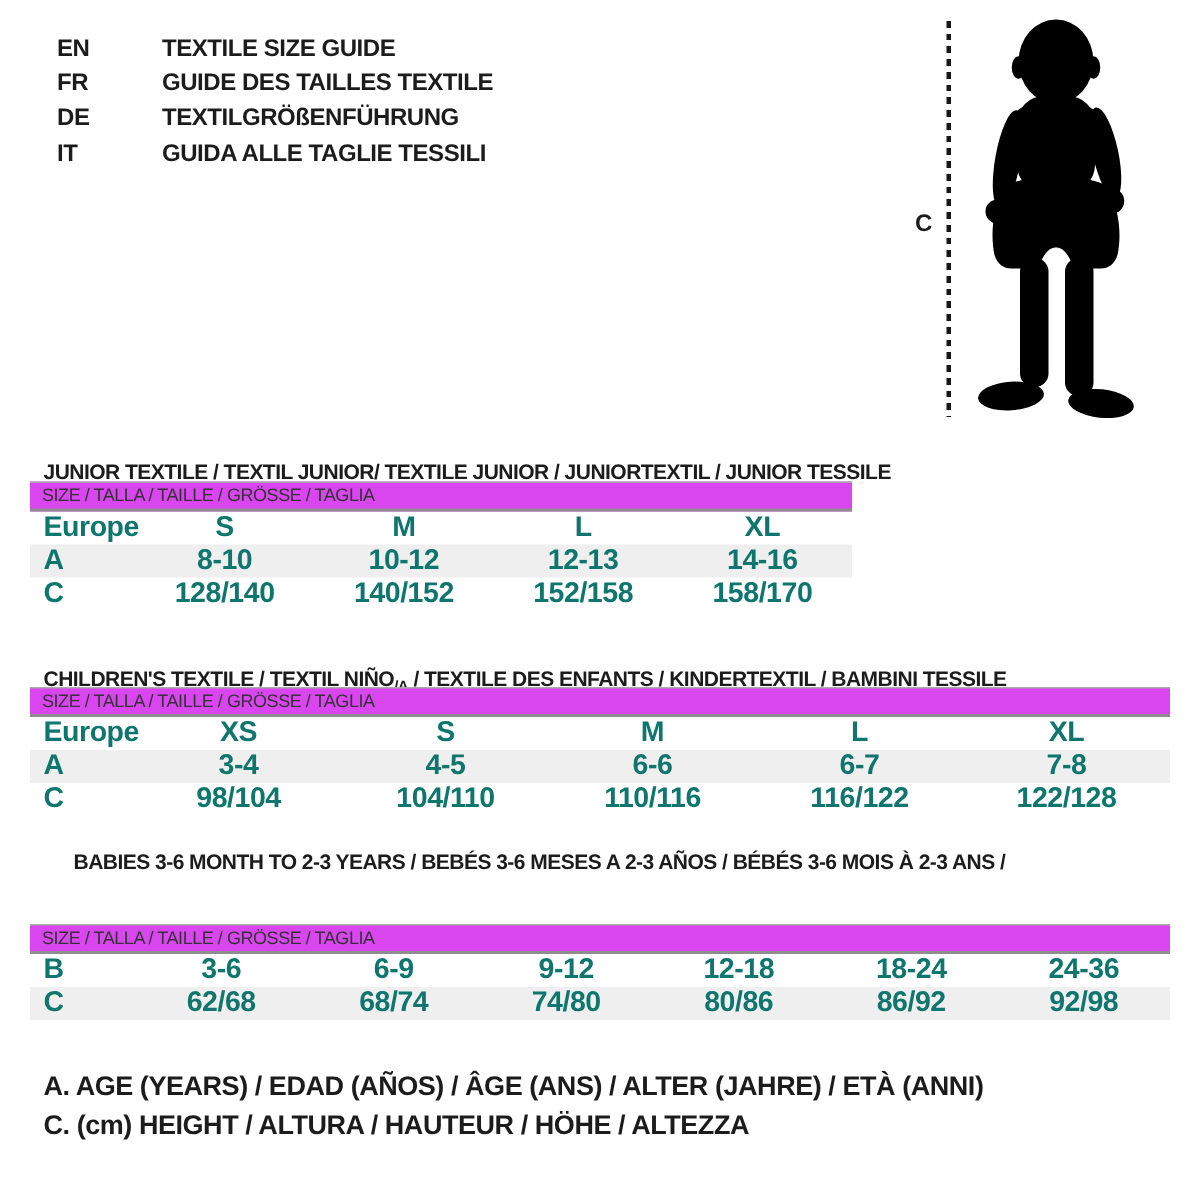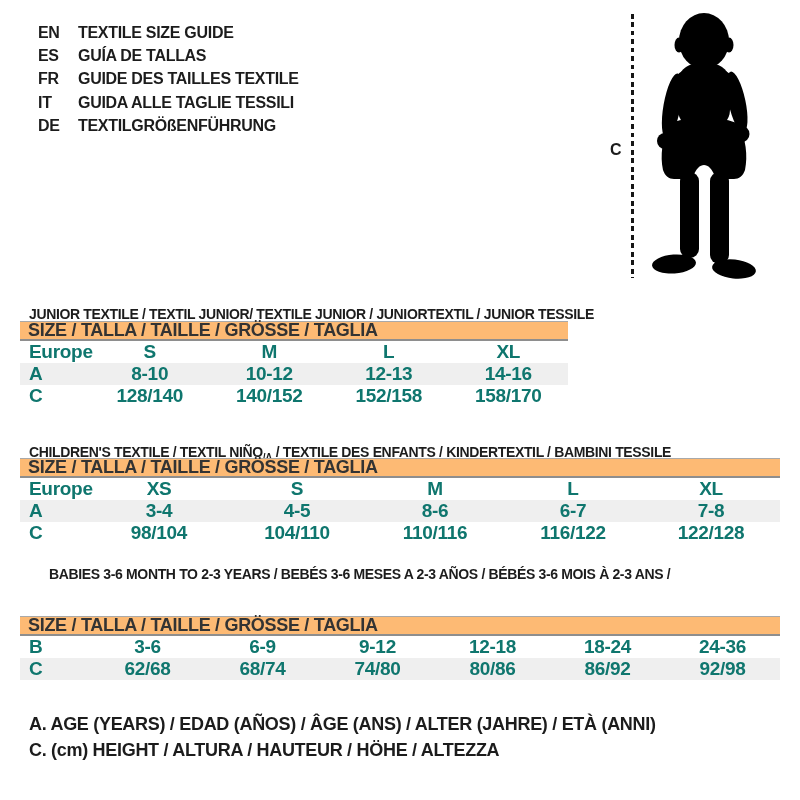--- a/index.html
+++ b/index.html
@@ -3,71 +3,67 @@
 <meta charset="utf-8">
 <style>
   html,body{margin:0;padding:0;}
   body{
     width:800px;height:800px;position:relative;background:#ffffff;
     font-family:"Liberation Sans", sans-serif;color:#1c1c1c;
     -webkit-font-smoothing:antialiased;overflow:hidden;
   }
   
   #langs{position:absolute;left:38px;top:21px;}
-  .lang-row{display:flex;height:23.4px;align-items:center;font-size:16px;font-weight:700;letter-spacing:-0.3px;}
+  .lang-row{display:flex;height:23.4px;align-items:center;font-size:16px;font-weight:700;letter-spacing:-0.3px;gap:30px;}
   .lang-code{width:40px;}
   
   #fig{position:absolute;left:600px;top:0;width:200px;height:290px;}
   #fig-line{position:absolute;left:31px;top:14px;width:3px;height:264px;
     background:repeating-linear-gradient(to bottom,#161616 0 4.5px,transparent 4.5px 8.5px);}
   #fig-label{position:absolute;left:10px;top:141px;font-size:16px;font-weight:700;}
   #fig-svg{position:absolute;left:42px;top:8px;}
   
   .sec-title{position:absolute;left:29px;font-size:14px;font-weight:700;letter-spacing:-0.35px;white-space:nowrap;}
   #sec1-title{top:306px;}
   #sec2-title{top:444px;}
   #sec3-title{top:564px;line-height:21.5px;margin-left:20px;}
   .sub{font-size:10px;vertical-align:sub;}
   
   .size-table{position:absolute;left:20px;}
   #table-junior{top:321px;width:548px;}
   #table-children{top:458px;width:760px;}
   #table-babies{top:616px;width:760px;}
-  .t-bar{height:17px;line-height:17px;background:#fdba74;border-top:1px solid #a9a9a9;border-bottom:2px solid #8e8e8e;
-    padding-left:8px;font-size:18px;font-weight:700;letter-spacing:-0.3px;color:#333333;}
+  .t-bar{height:17px;line-height:17px;background:#d946ef;border-top:1px solid #a9a9a9;border-bottom:2px solid #8e8e8e;
+    padding-left:8px;font-size:12px;font-weight:400;letter-spacing:-0.3px;color:#333333;}
   .t-row{display:flex;height:22px;align-items:center;font-size:19px;font-weight:700;letter-spacing:-0.3px;color:#0f766e;}
   .t-row.alt{background:#efefef;}
   .t-lbl{width:70px;box-sizing:border-box;padding-left:9px;}
   .t-cell{flex:1;text-align:center;}
   
   #footnotes{position:absolute;left:29px;top:711px;font-size:18px;font-weight:700;letter-spacing:-0.3px;line-height:26px;}
 </style>
 </head>
 <body>
 
 <div id="langs">
   <div class="lang-row">
     <span class="lang-code">EN</span>
     <span class="lang-title">TEXTILE SIZE GUIDE</span>
   </div>
   <div class="lang-row">
-    <span class="lang-code">ES</span>
-    <span class="lang-title">GUÍA DE TALLAS</span>
-  </div>
-  <div class="lang-row">
     <span class="lang-code">FR</span>
     <span class="lang-title">GUIDE DES TAILLES TEXTILE</span>
   </div>
   <div class="lang-row">
+    <span class="lang-code">DE</span>
+    <span class="lang-title">TEXTILGRÖßENFÜHRUNG</span>
+  </div>
+  <div class="lang-row">
     <span class="lang-code">IT</span>
     <span class="lang-title">GUIDA ALLE TAGLIE TESSILI</span>
-  </div>
-  <div class="lang-row">
-    <span class="lang-code">DE</span>
-    <span class="lang-title">TEXTILGRÖßENFÜHRUNG</span>
   </div>
 </div>
 
 <div id="fig">
   <span id="fig-label">C</span>
   <div id="fig-line"></div>
   <svg id="fig-svg" width="130" height="274" viewBox="0 0 130 274">
     <g fill="#000000">
 
       <ellipse cx="62" cy="33" rx="25" ry="28"></ellipse>
@@ -131,21 +127,21 @@
     <span class="t-cell">XS</span>
     <span class="t-cell">S</span>
     <span class="t-cell">M</span>
     <span class="t-cell">L</span>
     <span class="t-cell">XL</span>
   </div>
   <div class="t-row alt">
     <span class="t-lbl">A</span>
     <span class="t-cell">3-4</span>
     <span class="t-cell">4-5</span>
-    <span class="t-cell">8-6</span>
+    <span class="t-cell">6-6</span>
     <span class="t-cell">6-7</span>
     <span class="t-cell">7-8</span>
   </div>
   <div class="t-row">
     <span class="t-lbl">C</span>
     <span class="t-cell">98/104</span>
     <span class="t-cell">104/110</span>
     <span class="t-cell">110/116</span>
     <span class="t-cell">116/122</span>
     <span class="t-cell">122/128</span>

